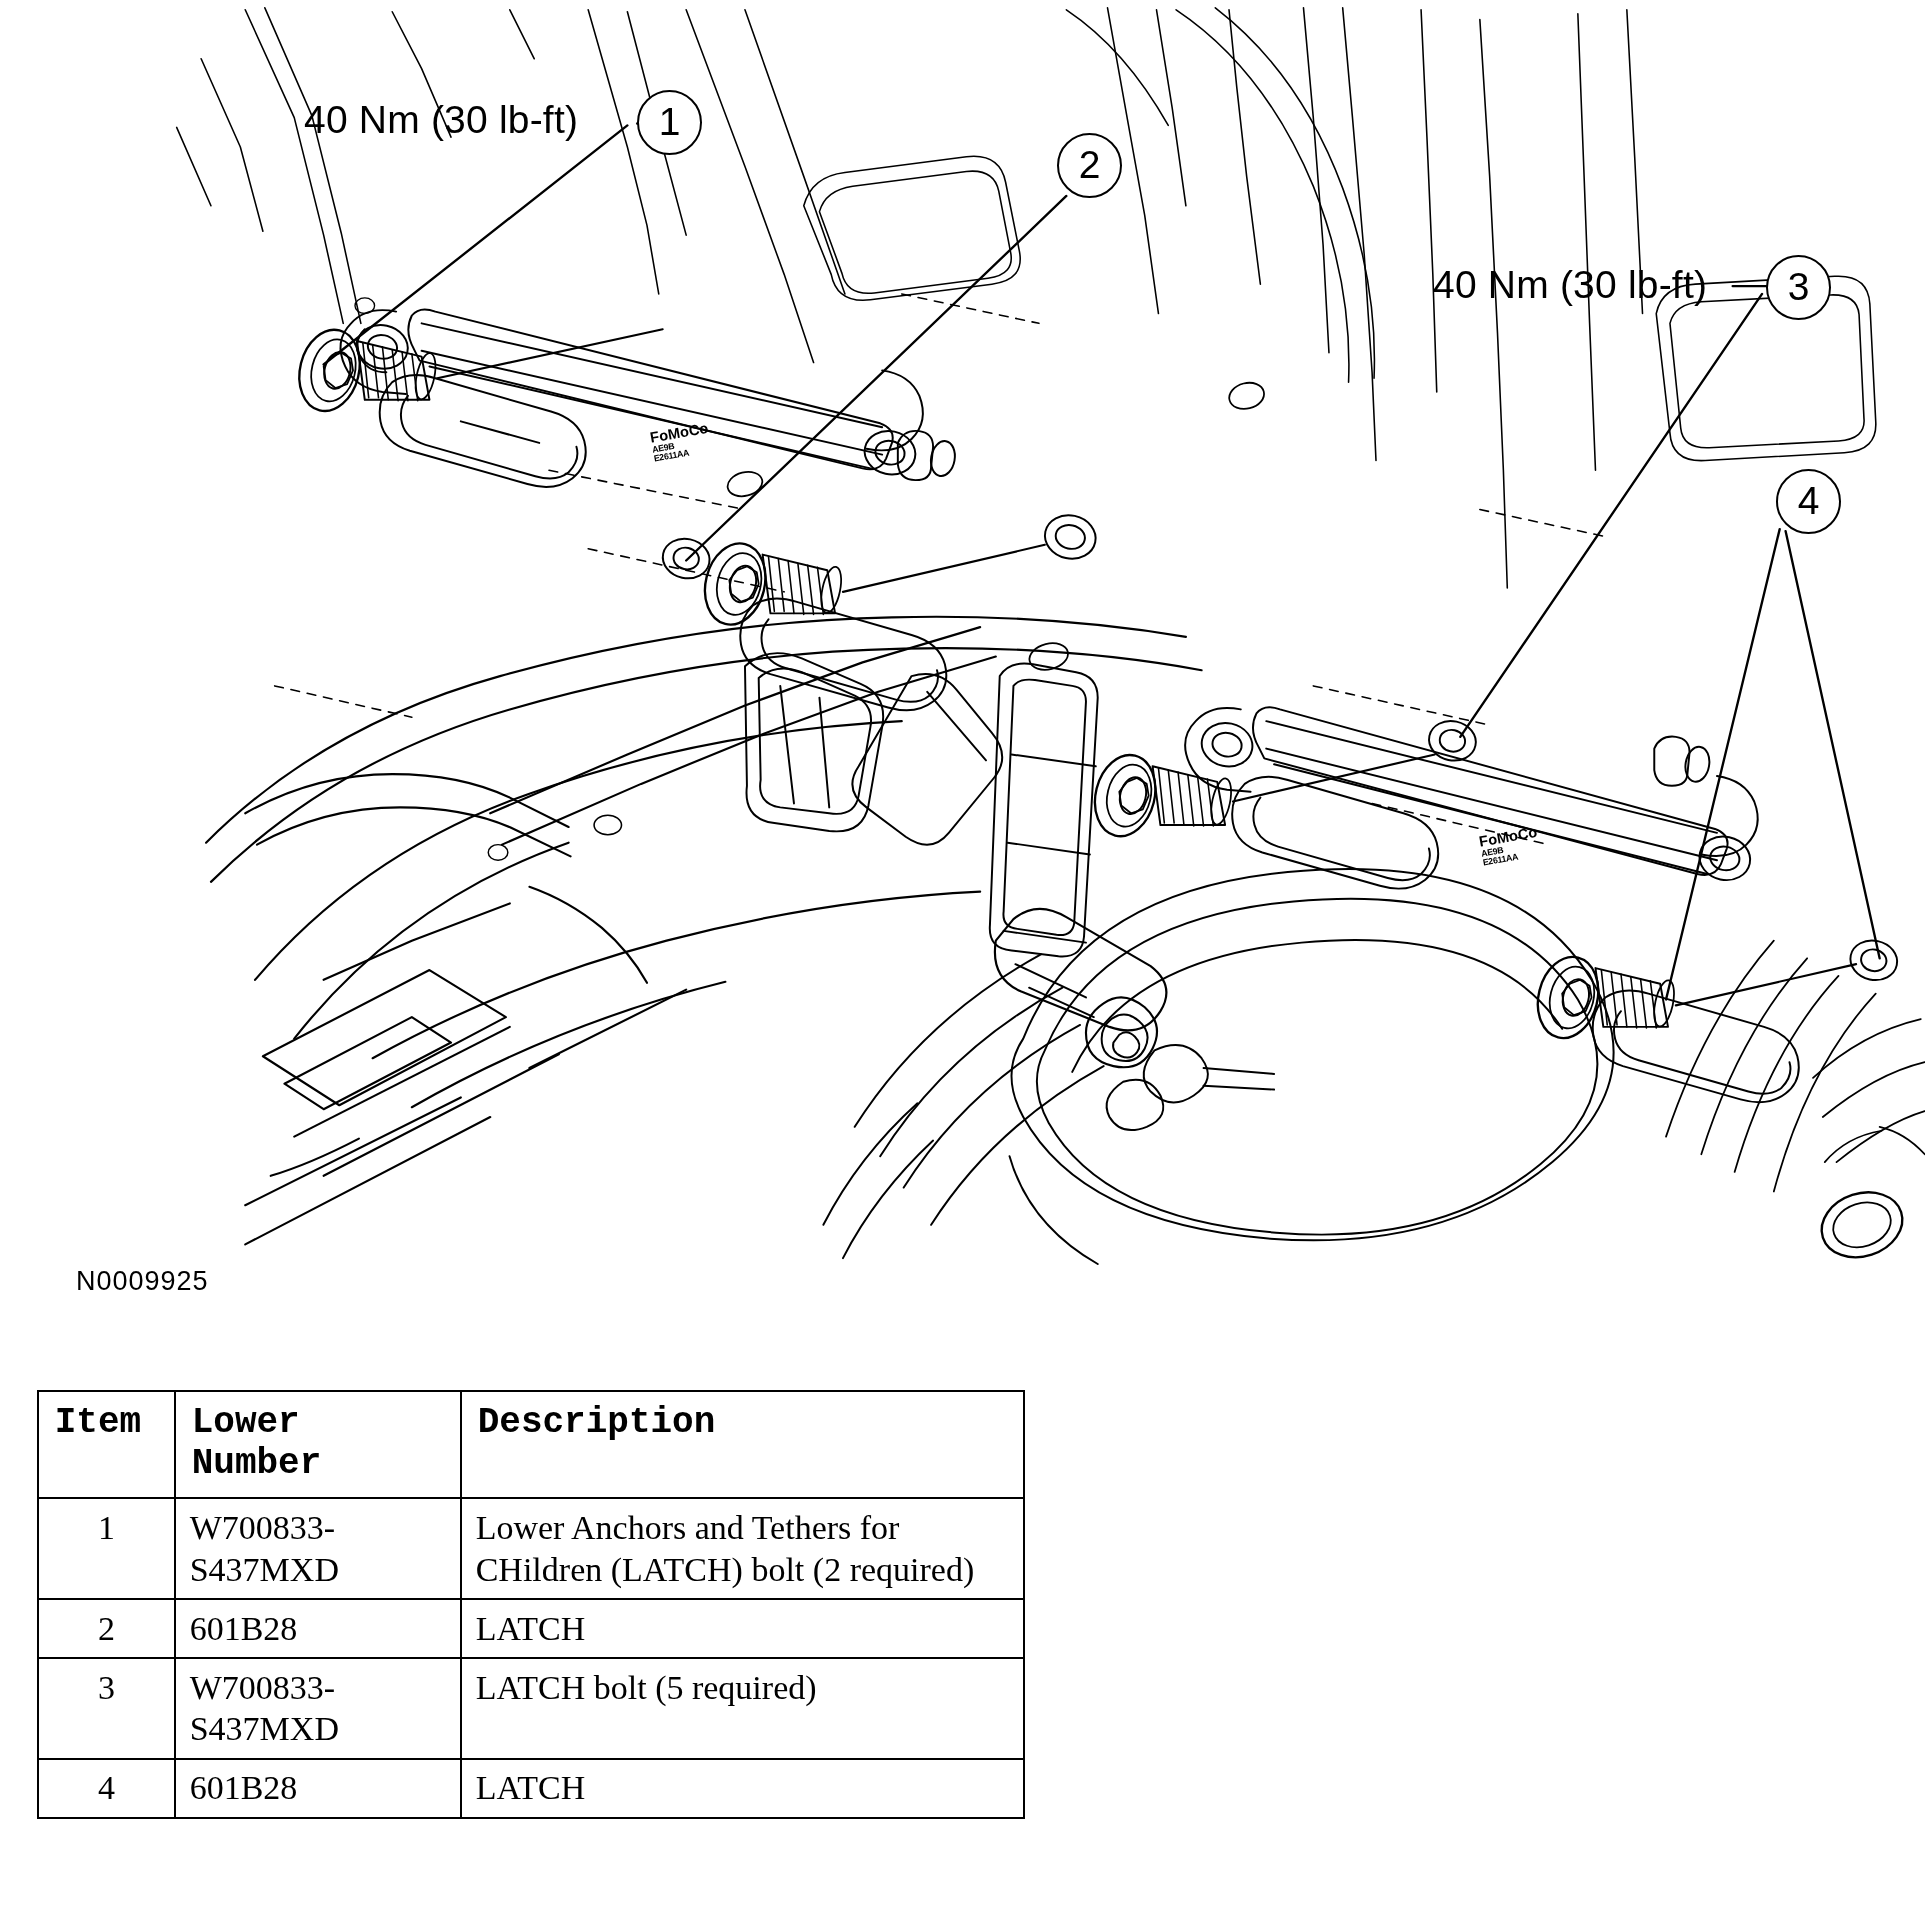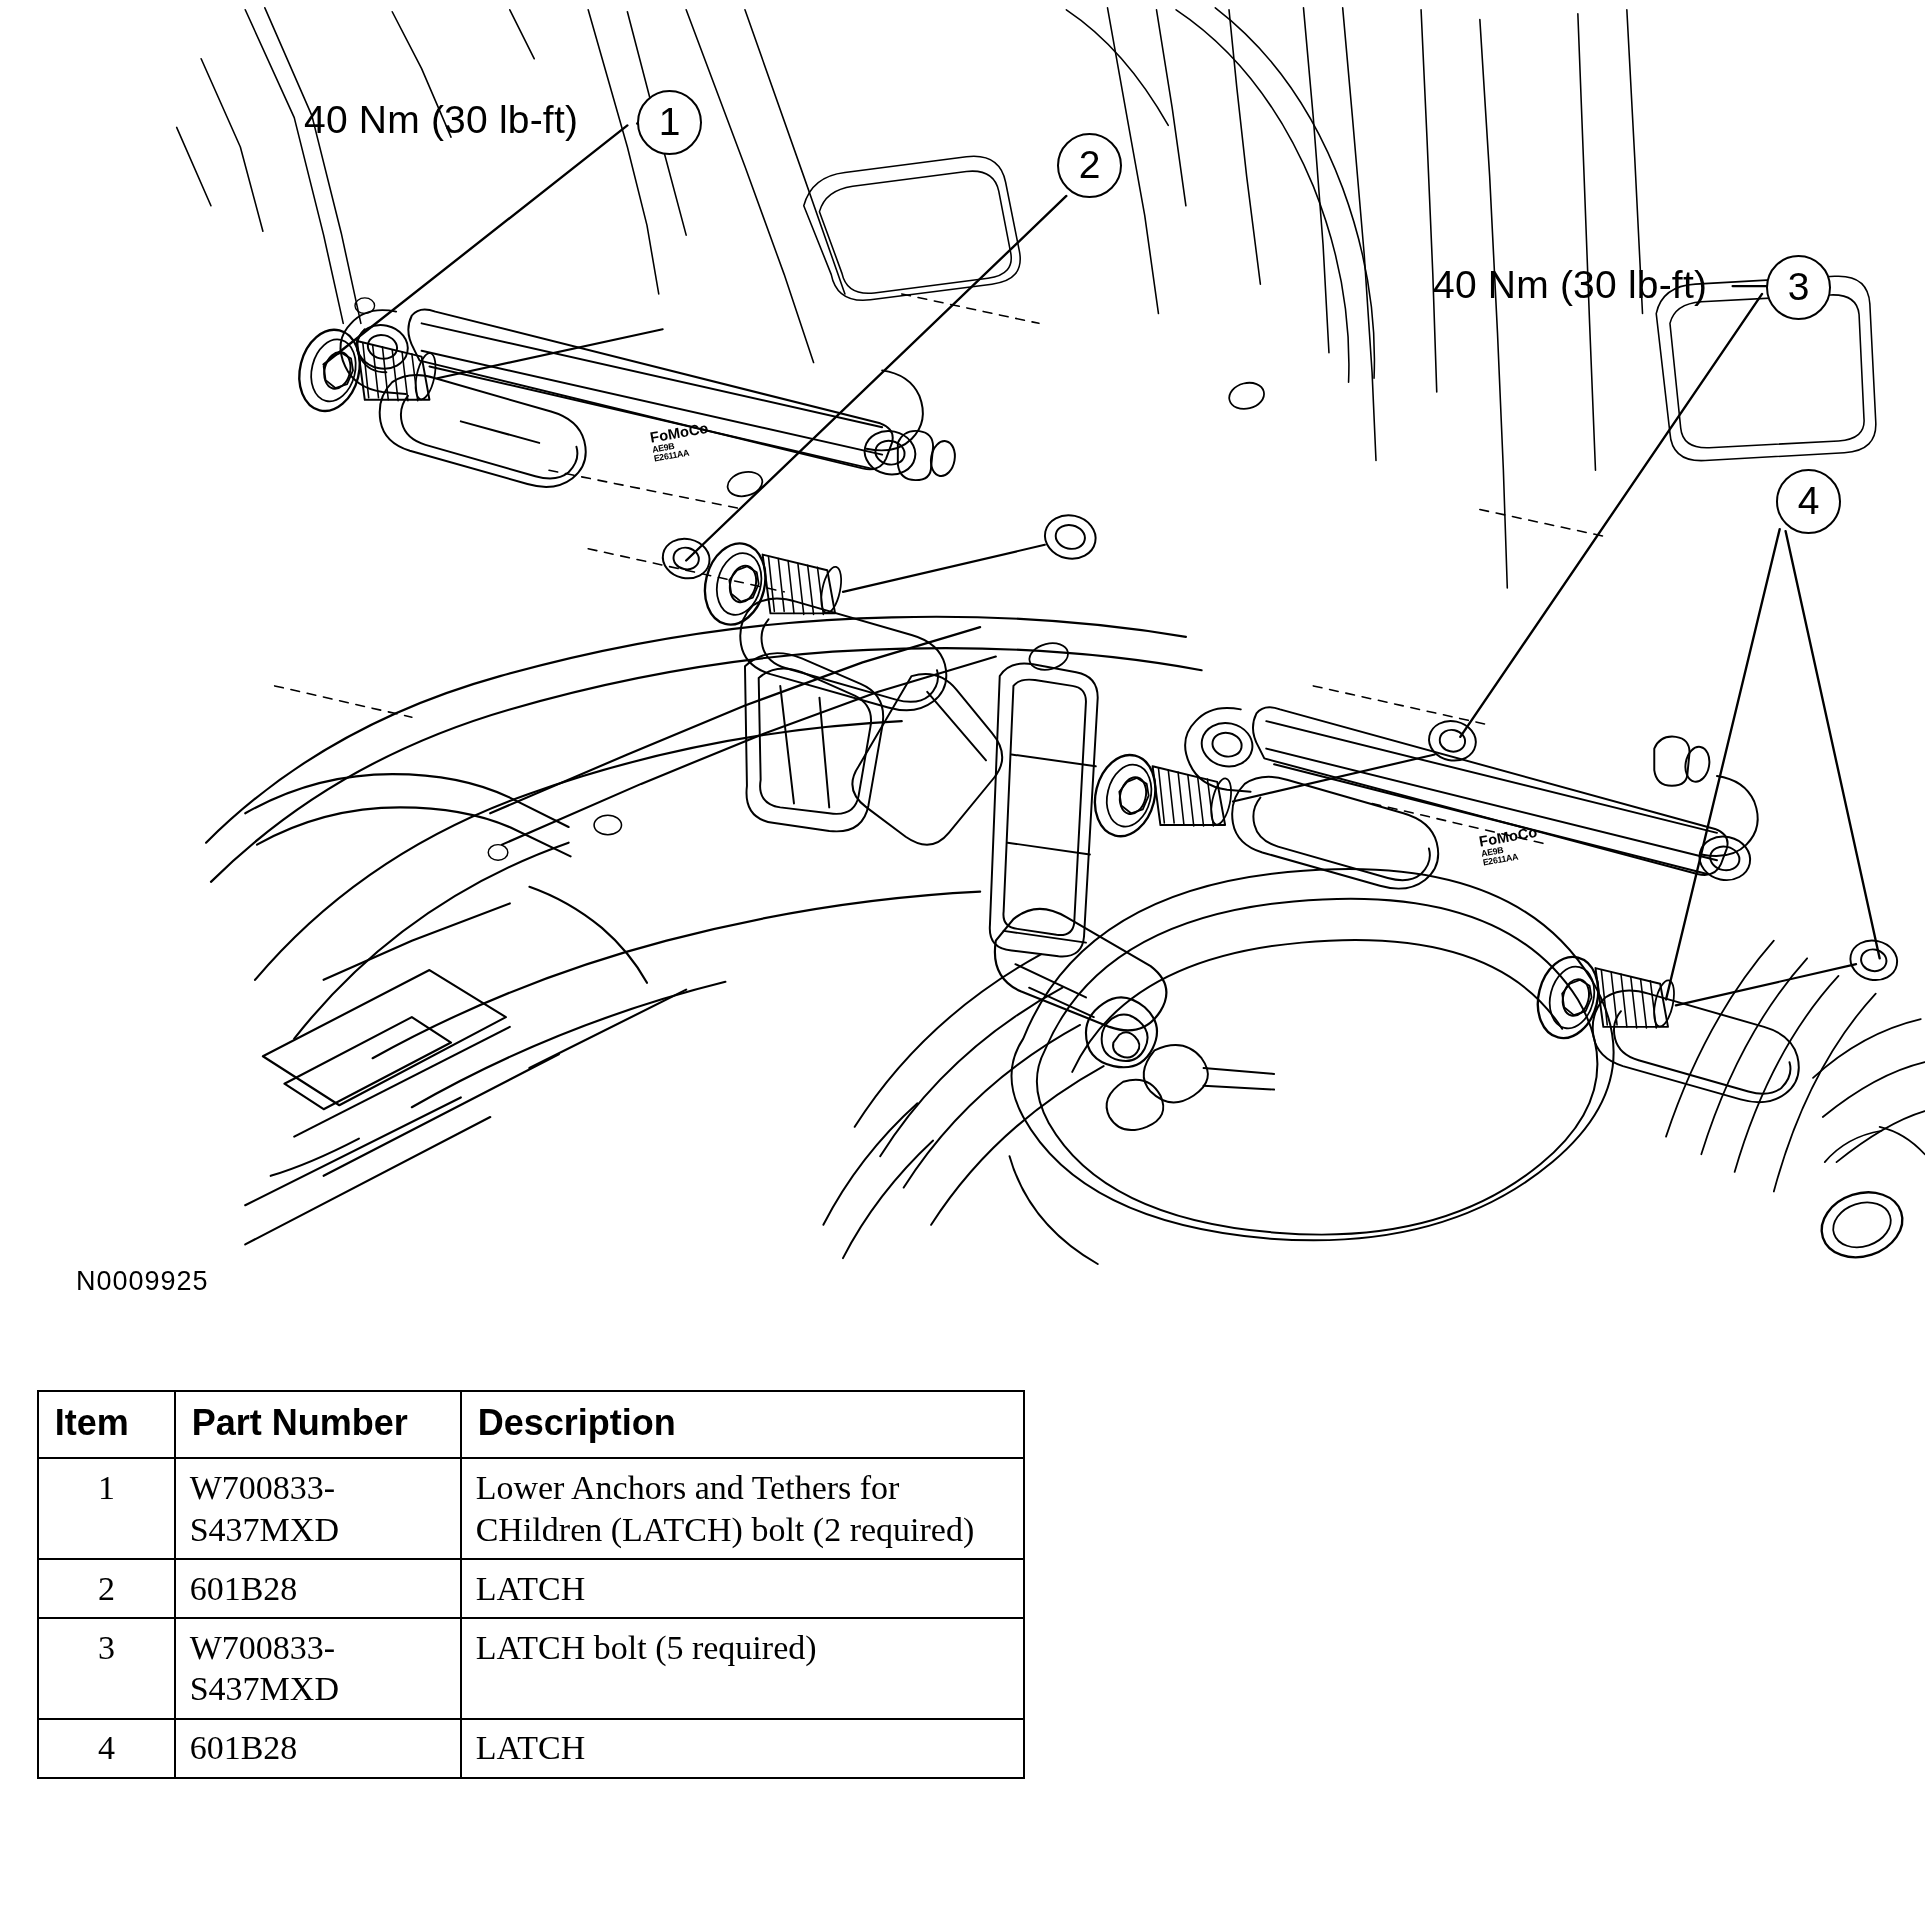--- a/index.html
+++ b/index.html
@@ -102,21 +102,21 @@
     table-layout: fixed;
     background: #fff;
   }
   table#parts-table th,
   table#parts-table td {
     border: 2.9px solid #000;
     padding: 7.8px 13.7px;
     vertical-align: top;
   }
   table#parts-table thead th {
-    font-family: Liberation Sans, sans-serif;
+    font-family: Liberation Mono, monospace;
     font-weight: 700;
     font-size: 36px;
     text-align: left;
     padding: 9.8px 15.7px 13.7px 15.7px;
   }
   thead th.col-item { text-align: center; padding-left: 7.8px; padding-right: 7.8px; }
 
   table#parts-table tbody td {
     font-family: "Liberation Serif", serif;
     font-size: 34px;
@@ -473,21 +473,21 @@
 <div id="parts-table-wrap">
   <table id="parts-table">
     <colgroup>
       <col class="c-item">
       <col class="c-part">
       <col class="c-desc">
     </colgroup>
     <thead>
       <tr>
         <th class="col-item">Item</th>
-        <th>Part Number</th>
+        <th>Lower Number</th>
         <th>Description</th>
       </tr>
     </thead>
     <tbody>
       <tr>
         <td class="cell-item">1</td>
         <td class="cell-part">W700833-S437MXD</td>
         <td class="cell-desc">Lower Anchors and Tethers for CHildren (LATCH) bolt (2 required)</td>
       </tr>
       <tr>

